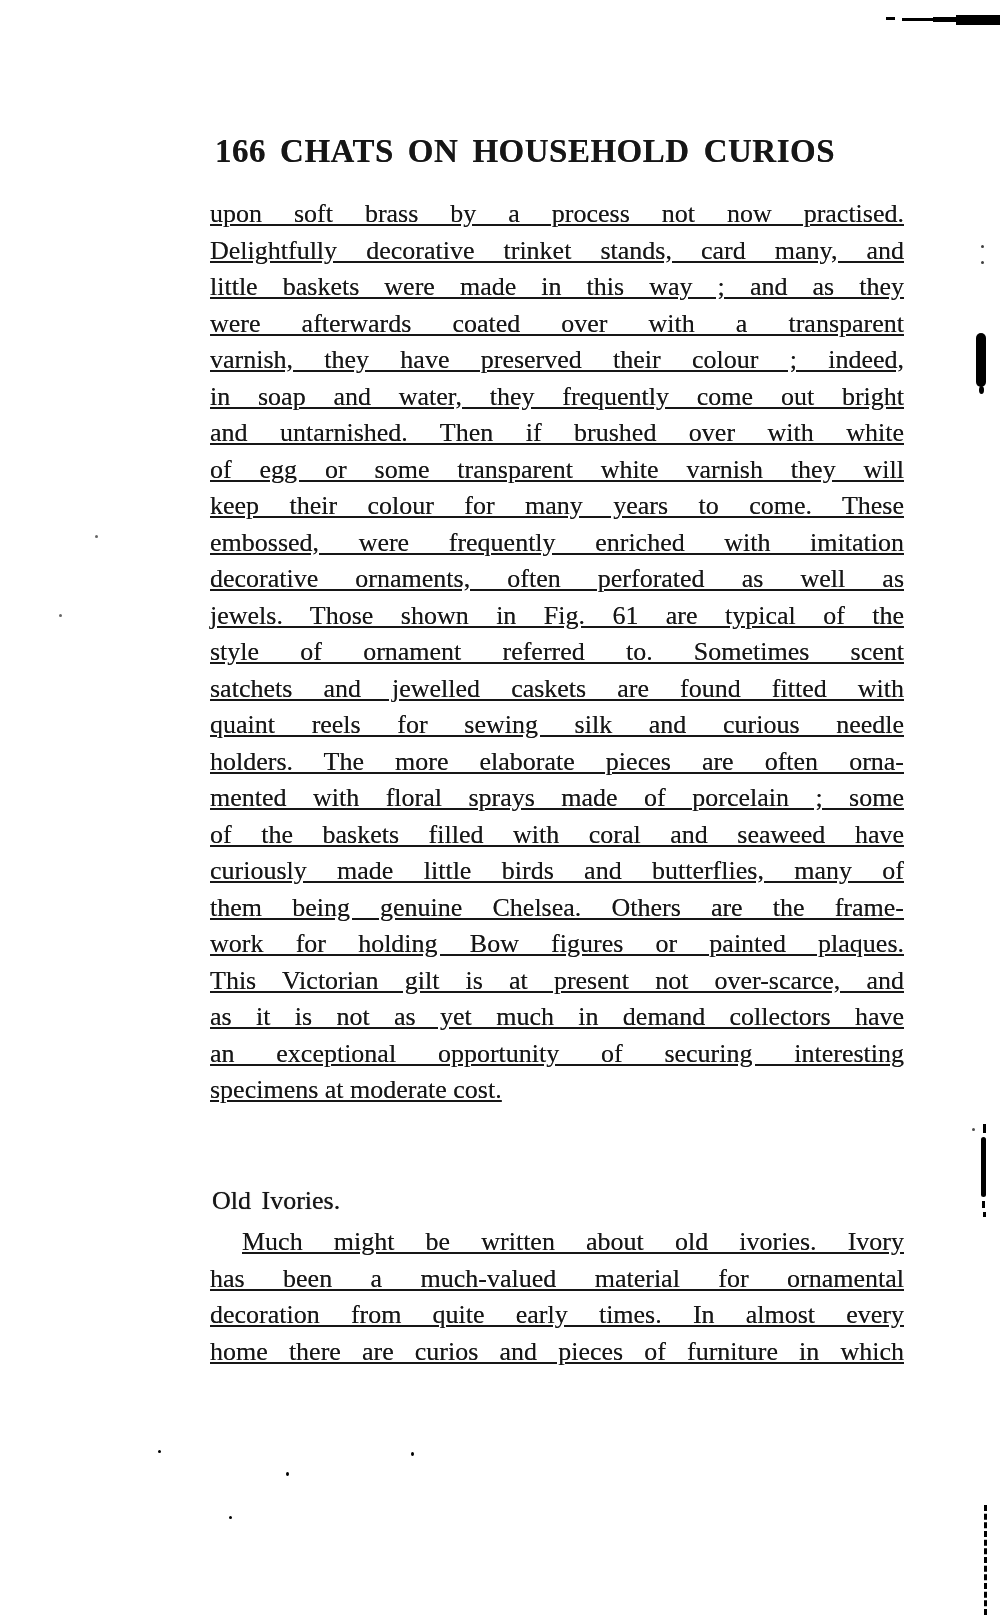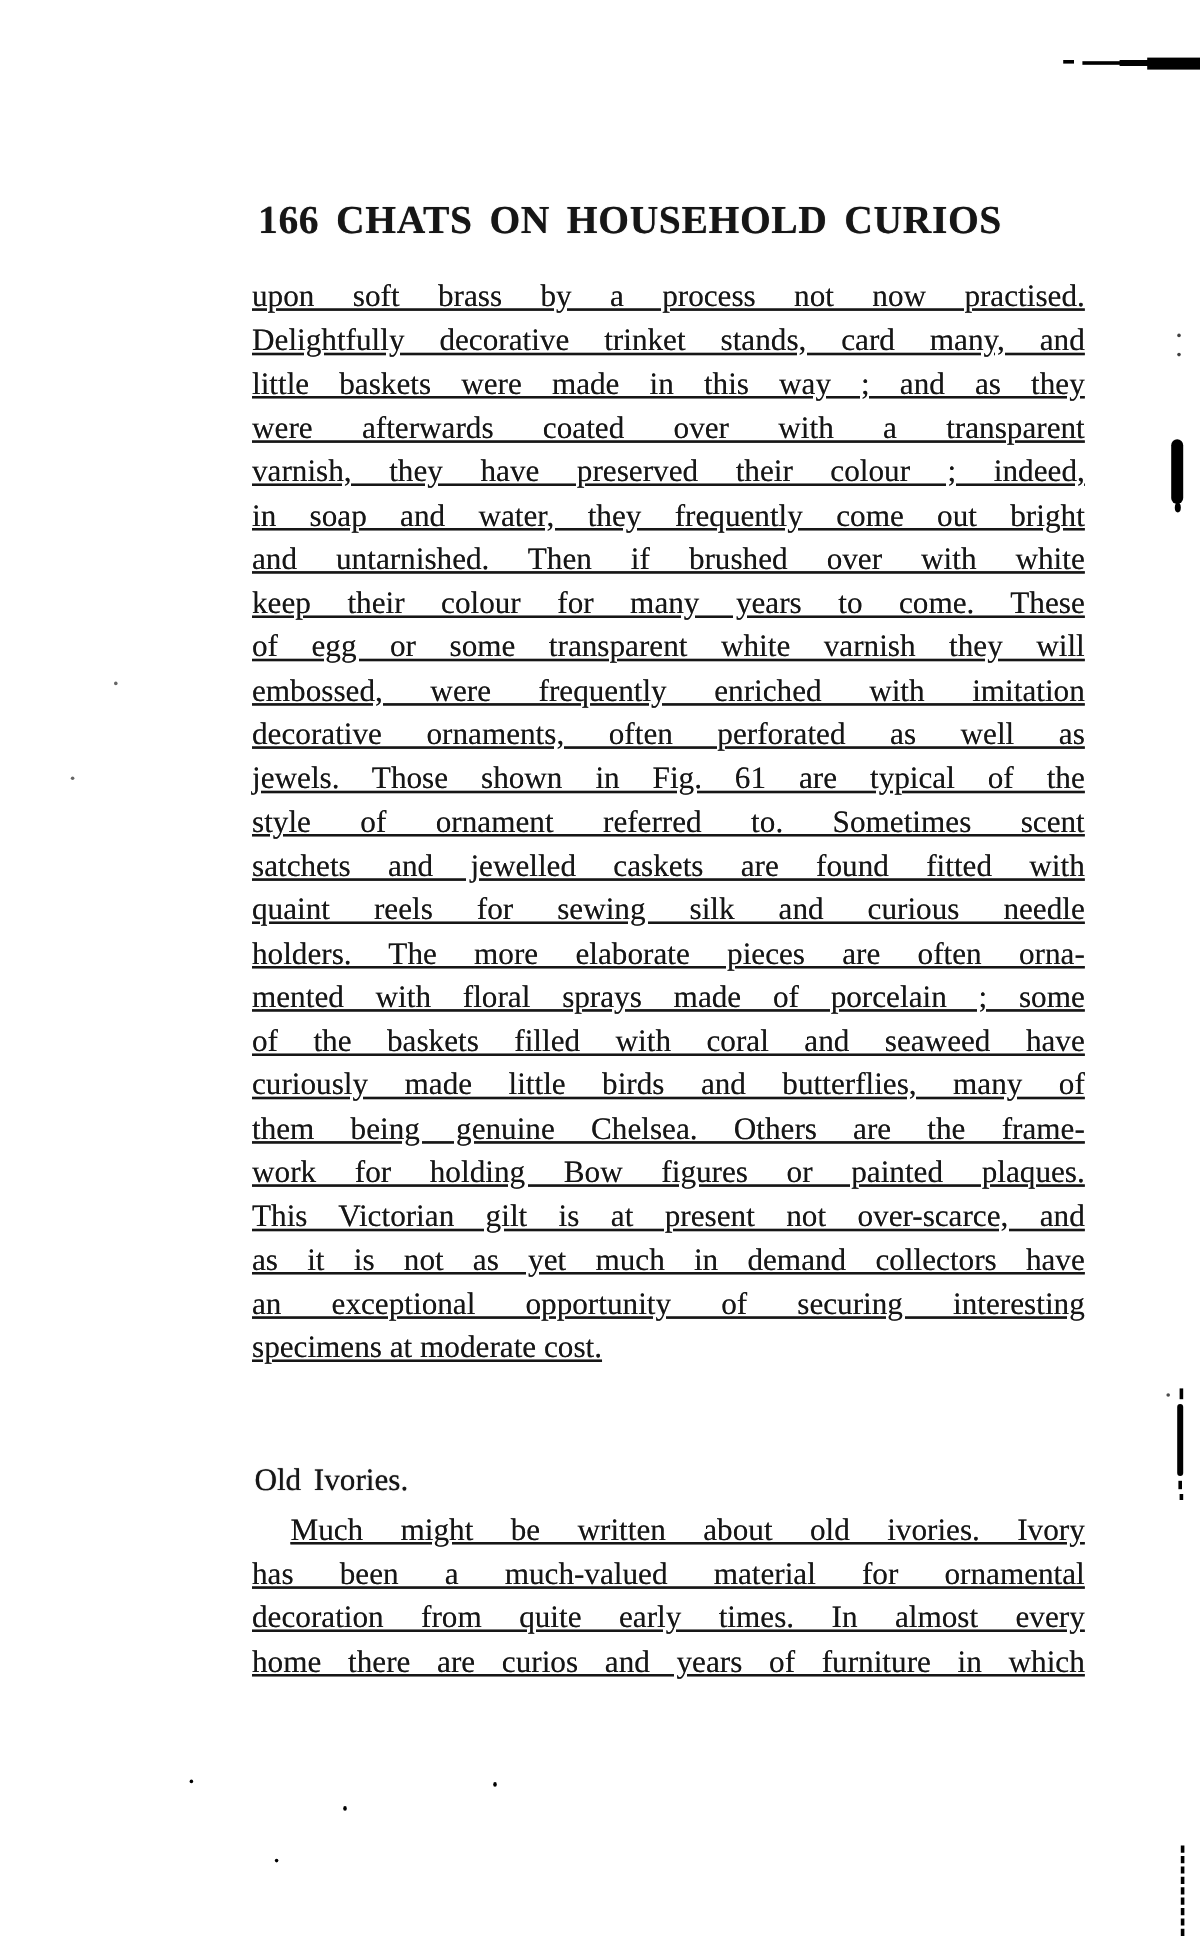--- a/index.html
+++ b/index.html
@@ -11,21 +11,20 @@
     width:1000px;height:1615px;
     background:var(--paper);
     font-family:"Liberation Serif", serif;
     color:var(--ink);
     overflow:hidden;
   }
   .page{
     position:relative;
     width:1000px;height:1154px;
     background:var(--paper);
-    margin-top:33px;
   }
   
   .running-head{
     position:absolute;
     left:215px;top:131px;width:620px;
     font-size:33px;font-weight:bold;
     line-height:40px;
     letter-spacing:0.5px;
     text-align:justify;
     text-align-last:justify;
@@ -80,22 +79,22 @@
   <div class="running-head"><span>166</span> <span>CHATS ON HOUSEHOLD CURIOS</span></div>
 
   <div class="textblock para1">
     <div class="line">upon soft brass by a process not now practised.</div>
     <div class="line">Delightfully decorative trinket stands, card many, and</div>
     <div class="line">little baskets were made in this way ; and as they</div>
     <div class="line">were afterwards coated over with a transparent</div>
     <div class="line">varnish, they have preserved their colour ; indeed,</div>
     <div class="line">in soap and water, they frequently come out bright</div>
     <div class="line">and untarnished. Then if brushed over with white</div>
+    <div class="line">of egg or some transparent white varnish they will</div>
     <div class="line">keep their colour for many years to come. These</div>
-    <div class="line">of egg or some transparent white varnish they will</div>
     <div class="line">embossed, were frequently enriched with imitation</div>
     <div class="line">decorative ornaments, often perforated as well as</div>
     <div class="line">jewels. Those shown in Fig. 61 are typical of the</div>
     <div class="line">style of ornament referred to. Sometimes scent</div>
     <div class="line">satchets and jewelled caskets are found fitted with</div>
     <div class="line">quaint reels for sewing silk and curious needle</div>
     <div class="line">holders. The more elaborate pieces are often orna-</div>
     <div class="line">mented with floral sprays made of porcelain ; some</div>
     <div class="line">of the baskets filled with coral and seaweed have</div>
     <div class="line">curiously made little birds and butterflies, many of</div>
@@ -106,21 +105,21 @@
     <div class="line">an exceptional opportunity of securing interesting</div>
     <div class="line lastline">specimens at moderate cost.</div>
   </div>
 
   <div class="section-heading">Old Ivories.</div>
 
   <div class="textblock para2">
     <div class="line indent">Much might be written about old ivories. Ivory</div>
     <div class="line">has been a much-valued material for ornamental</div>
     <div class="line">decoration from quite early times. In almost every</div>
-    <div class="line">home there are curios and years of furniture in which</div>
+    <div class="line">home there are curios and pieces of furniture in which</div>
   </div>
 
   <div class="mark" style="left:886px;top:17px;width:9px;height:3px;"></div>
   <div class="mark" style="left:902px;top:18px;width:50px;height:3px;"></div>
   <div class="mark" style="left:933px;top:17px;width:45px;height:5px;"></div>
   <div class="mark" style="left:956px;top:15px;width:44px;height:10px;"></div>
 
   <div class="mark round" style="left:976px;top:333px;width:10px;height:54px;"></div>
   <div class="mark dot" style="left:979px;top:386px;width:5px;height:8px;"></div>
 

